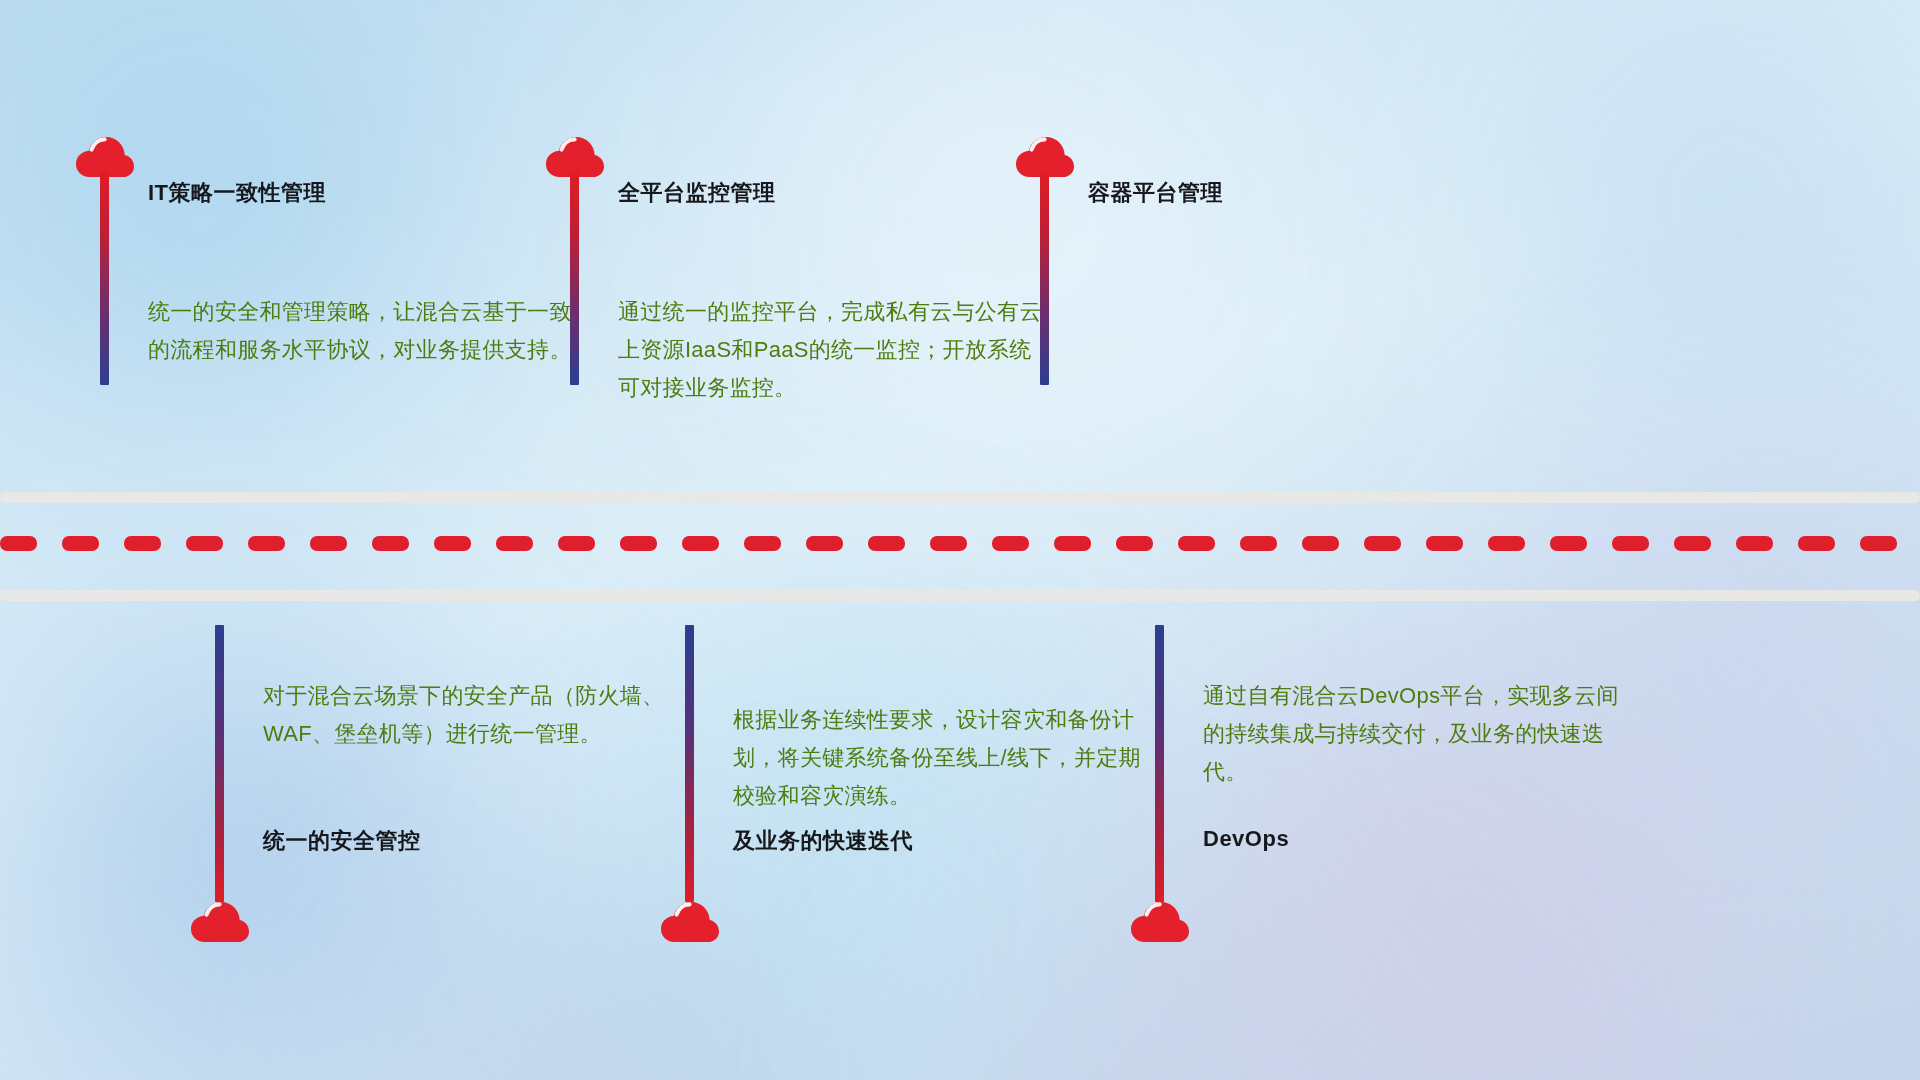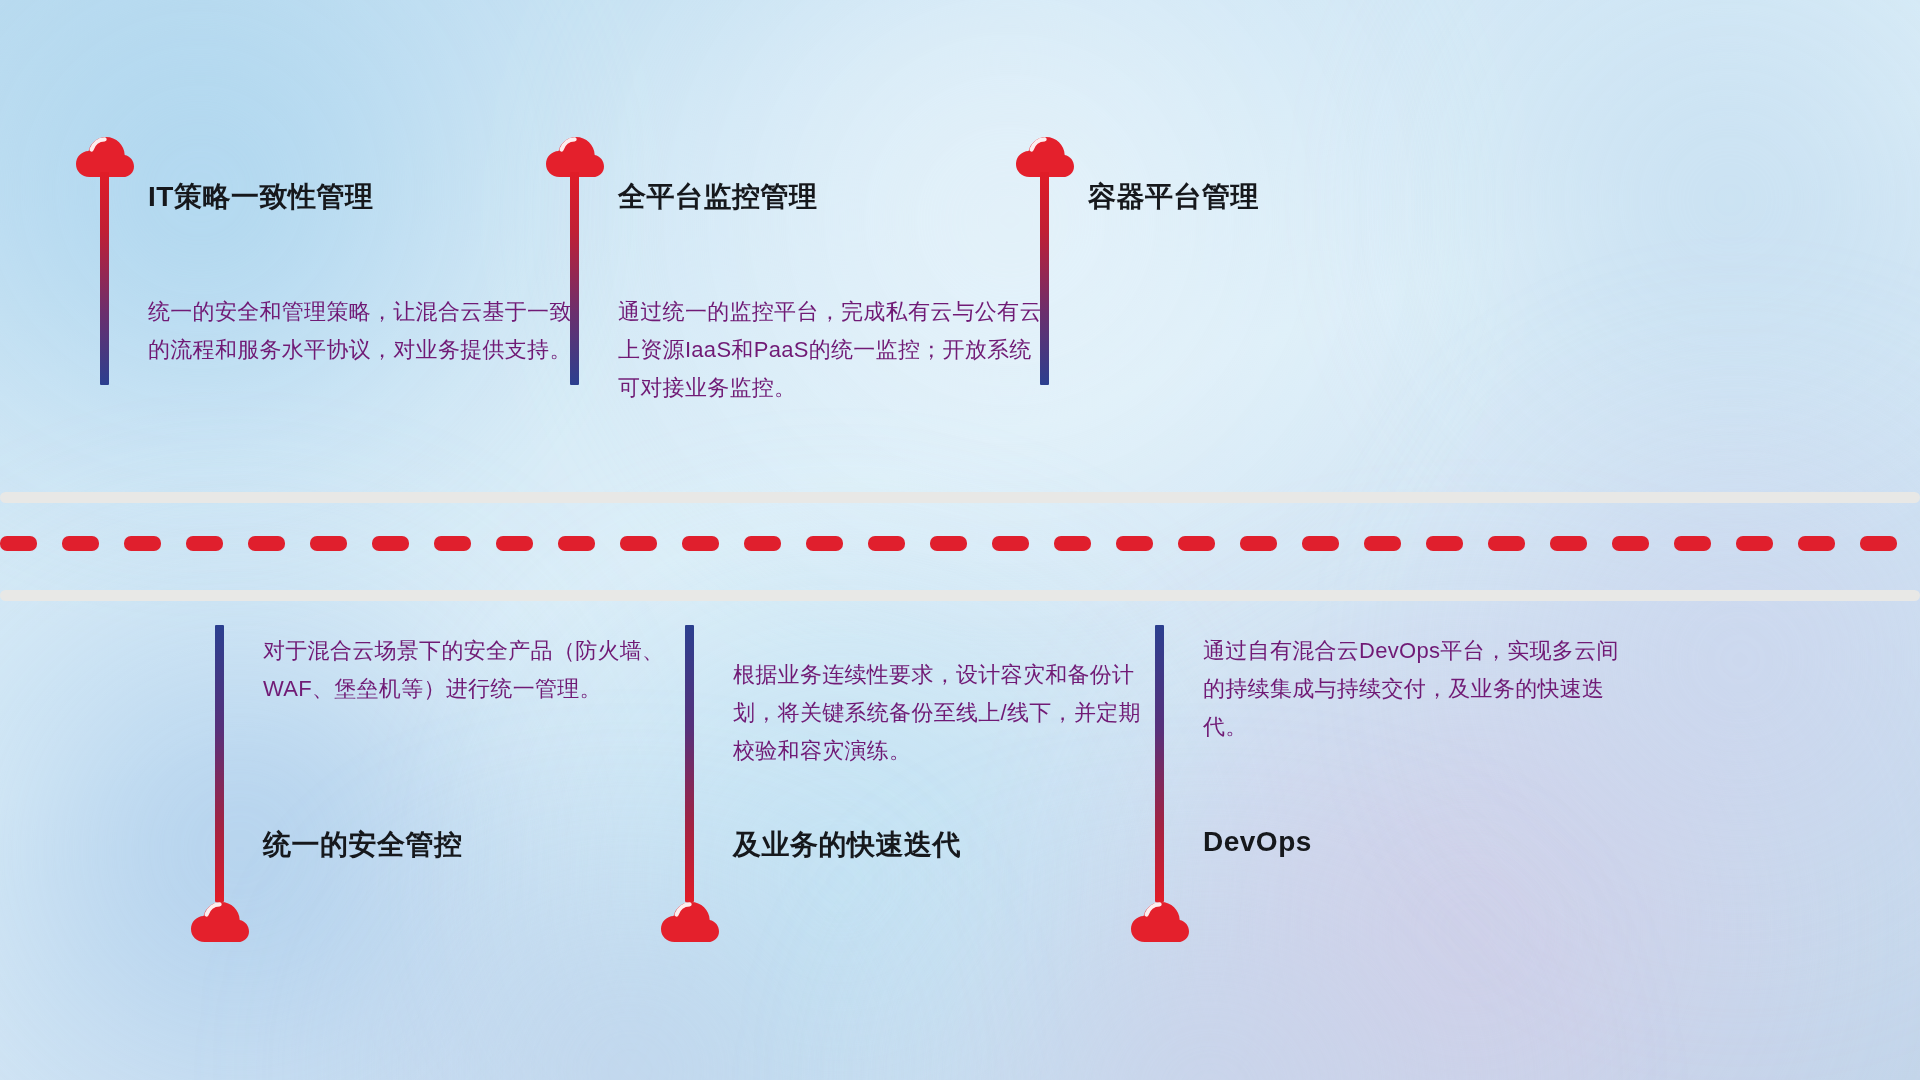--- a/index.html
+++ b/index.html
@@ -49,29 +49,29 @@
   .bar{position:absolute;width:9px;border-radius:1px;}
   .bar-top{background:linear-gradient(to bottom,#e11c27 0%,#c01f35 28%,#6b2f6d 66%,#2b3f8f 100%);}
   .bar-bottom{background:linear-gradient(to bottom,#2b3f8f 0%,#58307a 38%,#a22342 72%,#e11c27 100%);}
 
   
   .cloud{position:absolute;width:60px;height:52px;}
   .cloud svg{display:block;width:60px;height:52px;}
 
   .title{
     position:absolute;white-space:nowrap;
-    font-weight:bold;color:#16181c;font-size:28px;letter-spacing:.5px;
+    font-weight:bold;color:#16181c;font-size:22px;letter-spacing:.5px;
   }
   .body{
     position:absolute;
-    color:#701a75;font-size:22px;line-height:38px;
+    color:#4d7c0f;font-size:22px;line-height:38px;
     letter-spacing:.3px;
   }
   .body-top{width:430px;}
-  .body-bottom{width:430px;}
+  .body-bottom{width:430px;margin-top:45px;}
 </style>
 </head>
 <body>
 
 <div id="stage">
 
   <div class="bg-base"></div>
   <div class="bg-blob blob-a"></div>
   <div class="bg-blob blob-b"></div>
   <div class="bg-blob blob-c"></div>

